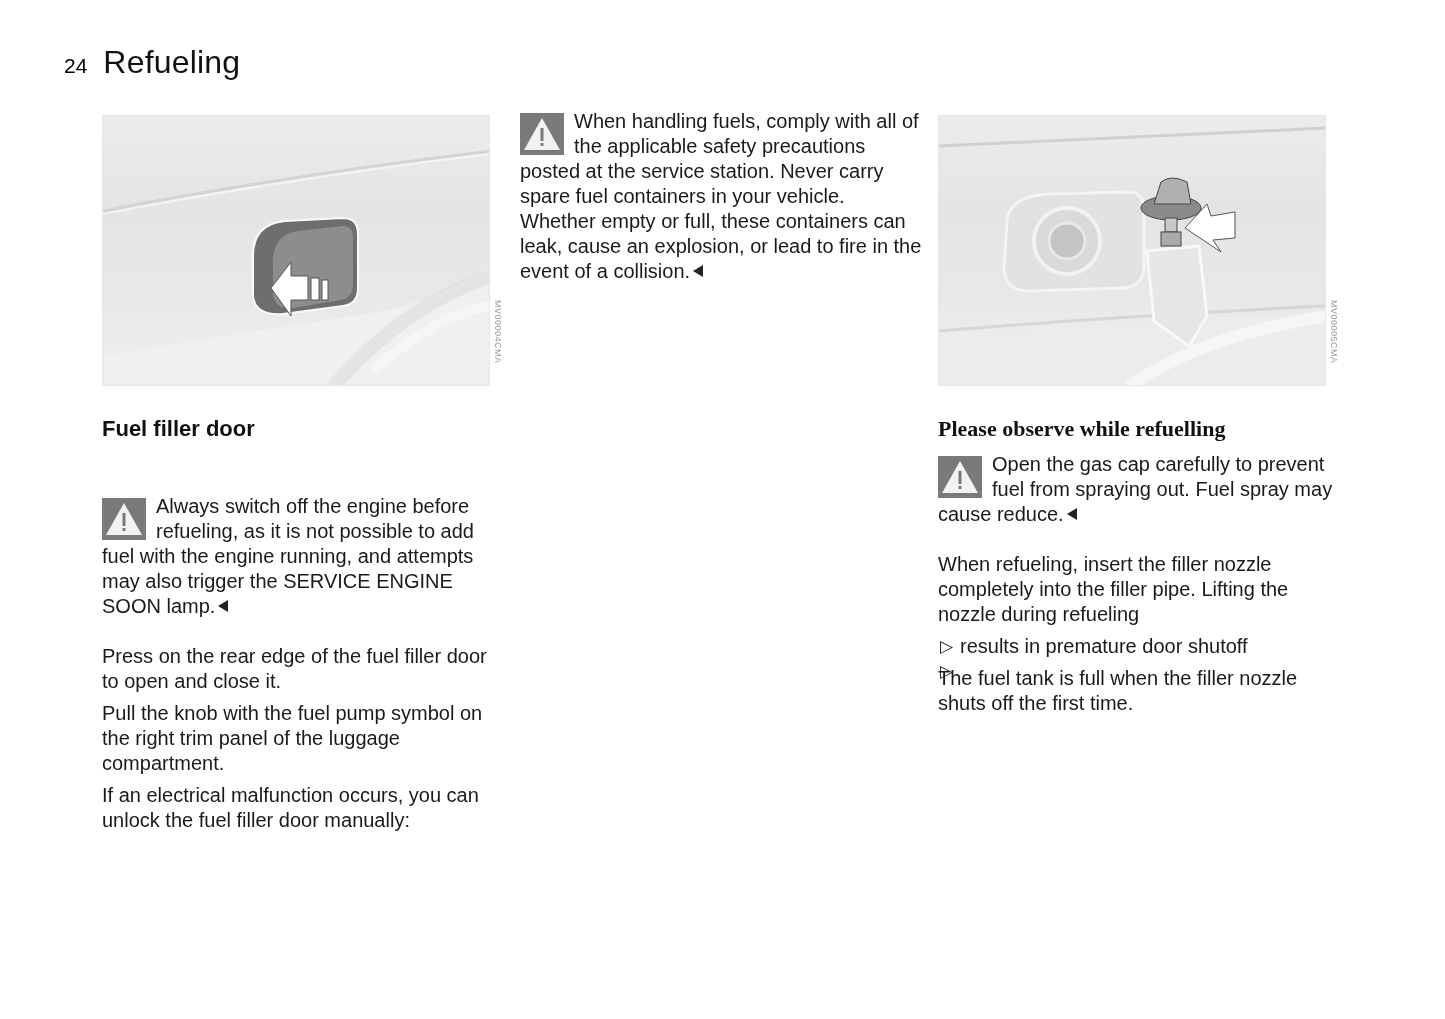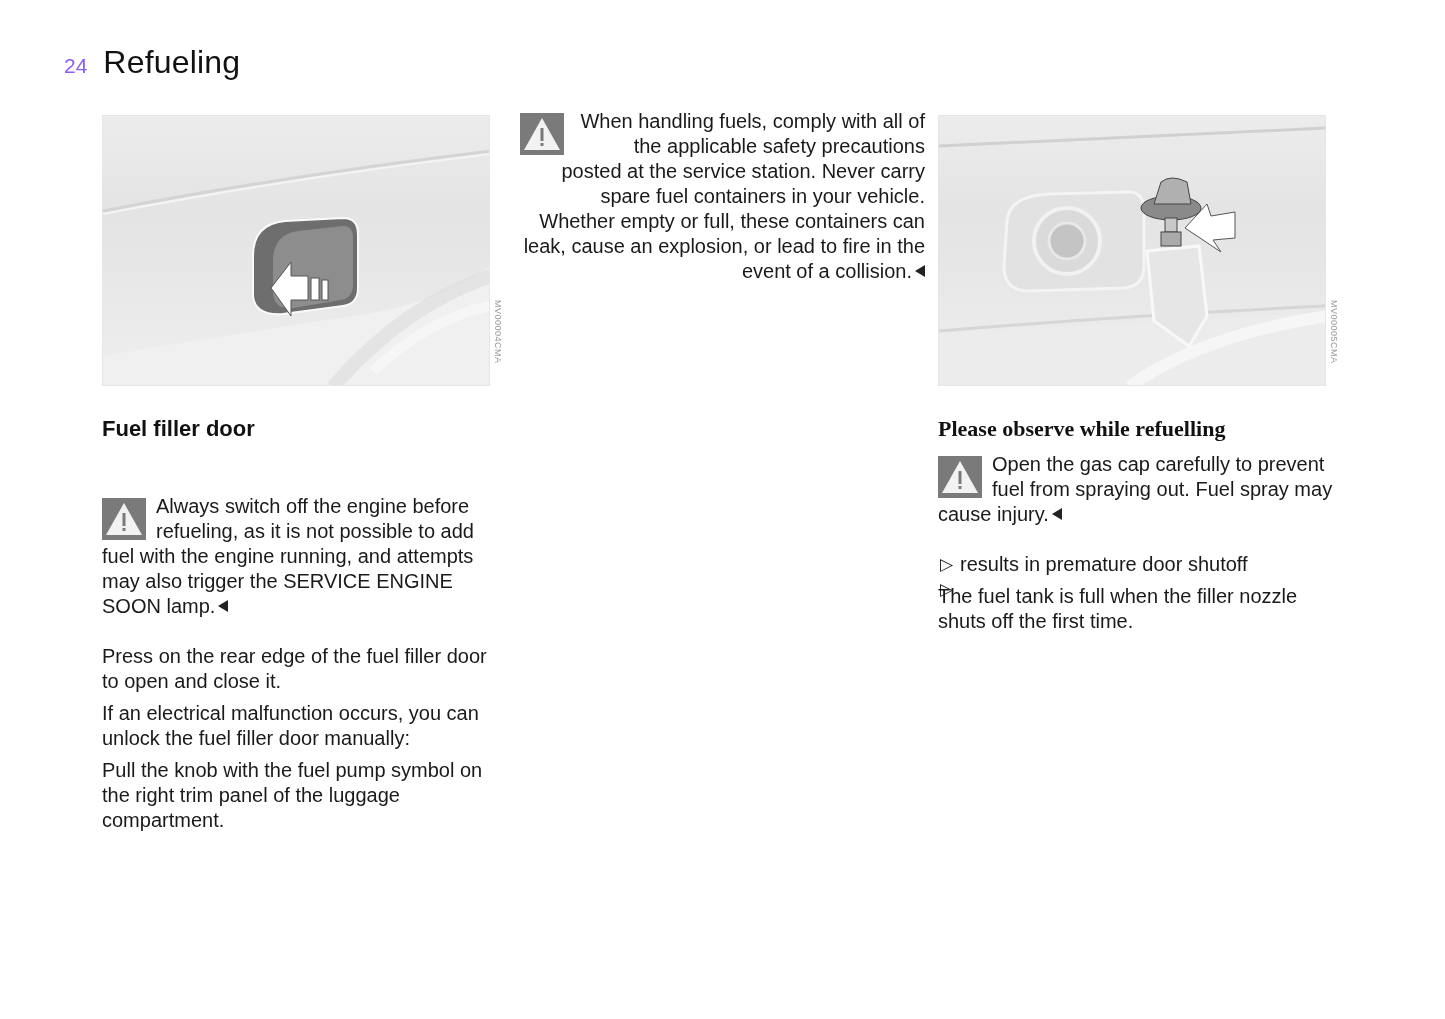--- a/index.html
+++ b/index.html
@@ -18,21 +18,21 @@
     .page-header {
       position: absolute;
       left: 64px;
       top: 44px;
       display: flex;
       align-items: baseline;
     }
     .page-number {
       font-size: 21px;
       margin-right: 16px;
-      color: #8b5cf6;
+      color: #000000;
     }
     .page-title {
       font-size: 32px;
       font-weight: normal;
       letter-spacing: 0.2px;
       color: #111;
     }
     .figure {
       position: absolute;
       width: 388px;
@@ -136,21 +136,21 @@
     <path d="M270 255 Q 330 200 388 190" stroke="#f6f6f6" stroke-width="10" fill="none"></path>
     <path d="M150 140 Q 150 108 182 105 L 240 102 Q 255 102 255 118 L 255 172 Q 255 188 240 190 L 180 198 Q 152 200 150 180 Z" fill="#6e6e6e" stroke="#fafafa" stroke-width="2"></path>
     <path d="M170 142 Q 172 118 195 115 L 240 110 Q 250 110 250 122 L 250 168 Q 250 182 238 184 L 190 192 Q 172 194 170 178 Z" fill="#8d8d8d"></path>
     <polygon points="168,172 188,146 188,160 205,160 205,184 188,184 188,200" fill="#ffffff" stroke="#555" stroke-width="1"></polygon>
     <rect x="208" y="162" width="8" height="22" fill="#ffffff" stroke="#555" stroke-width="1"></rect>
     <rect x="219" y="164" width="6" height="20" fill="#ffffff" stroke="#555" stroke-width="1"></rect>
   </svg>
 </div>
 <div class="figure-code" style="left:503px; top:300px;">MV00004CMA</div>
 
-<div class="text-block" style="left:520px; top:109px;text-align:right;">
+<div class="text-block" style="left:520px; top:109px;">
   <div class="warning">
     <span class="warn-icon">
       <svg width="44" height="42" viewBox="0 0 44 42">
         <polygon points="22,5 40,37 4,37" fill="#f2f2f2"></polygon>
         <rect x="20.5" y="15" width="3" height="13" fill="#7a7a7a"></rect>
         <rect x="20.5" y="30" width="3" height="3" fill="#7a7a7a"></rect>
       </svg>
     </span>
     <span>When handling fuels, comply with all of the applicable safety precautions posted at the service station. Never carry spare fuel containers in your vehicle. Whether empty or full, these containers can leak, cause an explosion, or lead to fire in the event of a collision.</span><span class="end-mark"></span>
   </div>
@@ -182,37 +182,38 @@
       <svg width="44" height="42" viewBox="0 0 44 42">
         <polygon points="22,5 40,37 4,37" fill="#f2f2f2"></polygon>
         <rect x="20.5" y="15" width="3" height="13" fill="#7a7a7a"></rect>
         <rect x="20.5" y="30" width="3" height="3" fill="#7a7a7a"></rect>
       </svg>
     </span>
     <span>Always switch off the engine before refueling, as it is not possible to add fuel with the engine running, and attempts may also trigger the SERVICE ENGINE SOON lamp.</span><span class="end-mark"></span>
   </div>
   <div class="gap"></div>
   <p>Press on the rear edge of the fuel filler door to open and close it.</p>
+  <p>Pull the knob with the fuel pump symbol on the right trim panel of the luggage compartment.</p>
   <p>If an electrical malfunction occurs, you can unlock the fuel filler door manually:</p>
-  <p>Pull the knob with the fuel pump symbol on the right trim panel of the luggage compartment.</p>
 </div>
 
 <h2 class="section-heading" style="left:938px; top:416px;font-family:Liberation Serif, serif;">Please observe while refuelling</h2>
 <div class="text-block" style="left:938px; top:452px;">
   <div class="warning">
     <span class="warn-icon">
       <svg width="44" height="42" viewBox="0 0 44 42">
         <polygon points="22,5 40,37 4,37" fill="#f2f2f2"></polygon>
         <rect x="20.5" y="15" width="3" height="13" fill="#7a7a7a"></rect>
         <rect x="20.5" y="30" width="3" height="3" fill="#7a7a7a"></rect>
       </svg>
     </span>
-    <span>Open the gas cap carefully to prevent fuel from spraying out. Fuel spray may cause injury.</span><span class="end-mark"></span>
+    <span>Open the gas cap carefully to prevent fuel from spraying out. Fuel spray may cause reduce.</span><span class="end-mark"></span>
   </div>
   <div class="gap"></div>
+  <p>When refueling, insert the filler nozzle completely into the filler pipe. Lifting the nozzle during refueling</p>
   <ul class="bullets">
     <li>
       <span class="bullet-mark">▷</span>
       <span>results in premature door shutoff</span>
     </li>
     <li>
       <span class="bullet-mark">▷</span>
     </li>
   </ul>
   <p>The fuel tank is full when the filler nozzle shuts off the first time.</p>

